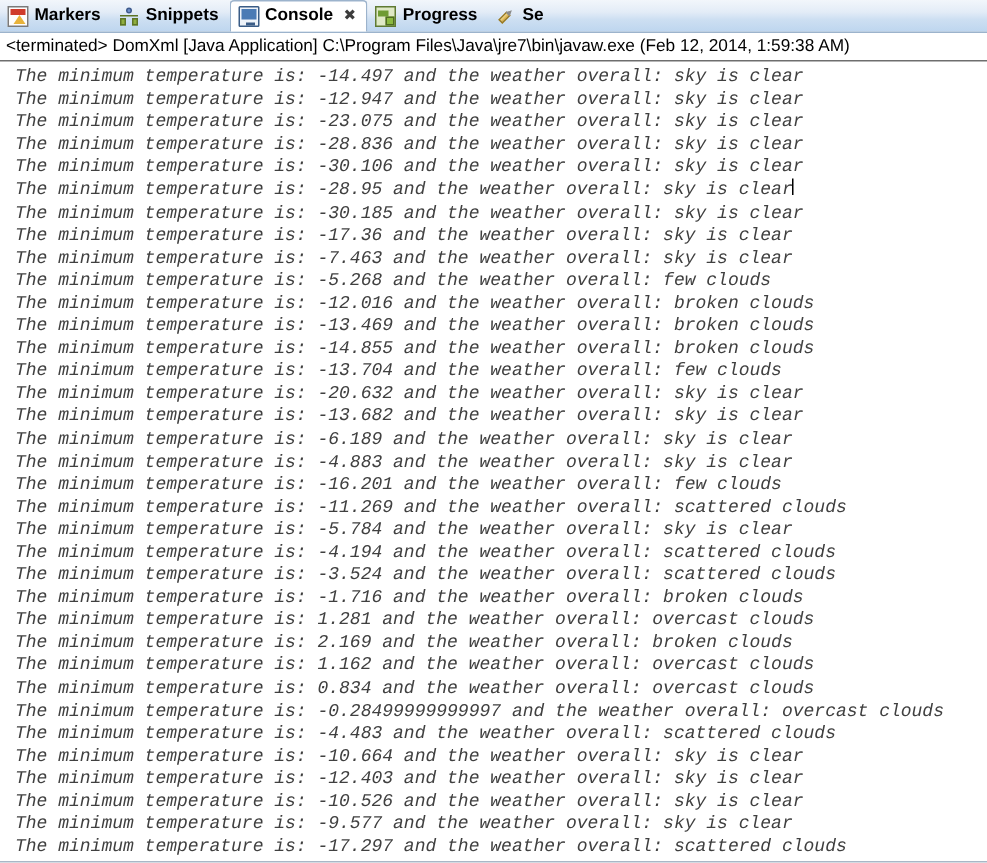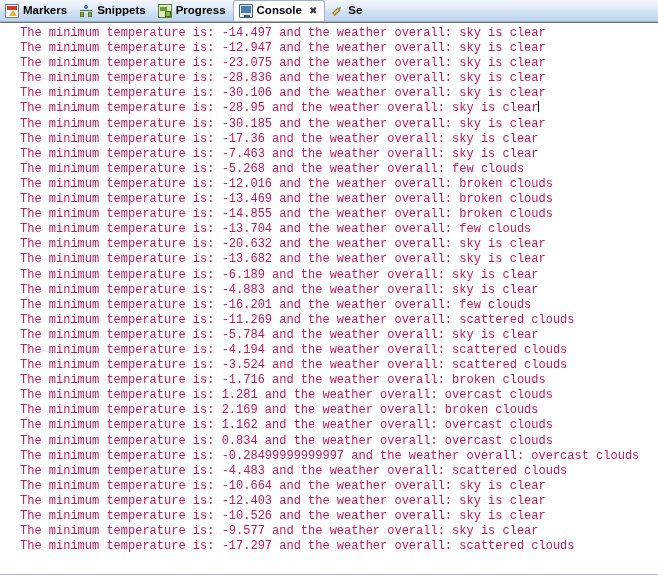--- a/index.html
+++ b/index.html
@@ -204,24 +204,25 @@
   }
   #console-sep {
     height: 1px;
     background: #6e6e6e;
     margin: 0;
   }
   #console-output {
     font-family: "Liberation Mono", monospace;
     font-size: 12px;
     line-height: 15.1px;
-    color: #be185d;
-    padding: 3px 0 0 20px;
+    color: #404040;
+    padding: 3px 0 0 10px;
     white-space: pre;
     position: relative;
+    font-style: italic;
   }
   .out-line {
     height: 15.1px;
     white-space: pre;
     position: relative;
   }
   .caret {
     display: inline-block;
     width: 1px;
     height: 11px;
@@ -244,32 +245,33 @@
       <span class="tab-icon ic-markers"></span>
       <span class="tab-label">Markers</span>
     </div>
     <div class="tab">
       <span class="tab-icon ic-servers">
         <i class="bar"></i>
         <i class="knob"></i>
       </span>
       <span class="tab-label">Snippets</span>
     </div>
-    <div class="tab">
-      <span class="tab-icon ic-progress"></span>
-      <span class="tab-label">Progress</span>
-    </div>
     <div class="tab active">
       <span class="tab-icon ic-console"></span>
       <span class="tab-label">Console</span>
       <span class="close-x">✖</span>
     </div>
     <div class="tab">
+      <span class="tab-icon ic-progress"></span>
+      <span class="tab-label">Progress</span>
+    </div>
+    <div class="tab">
       <span class="tab-icon ic-search"></span>
       <span class="tab-label">Se</span>
     </div>
   </div>
 
 <div id="console-panel">
+  <div id="terminated-line">&lt;terminated&gt; DomXml [Java Application] C:\Program Files\Java\jre7\bin\javaw.exe (Feb 12, 2014, 1:59:38 AM)</div>
   <div id="console-sep"></div>
   <div id="console-output"><div class="out-line"><span>The minimum temperature is: -14.497 and the weather overall: sky is clear</span></div><div class="out-line"><span>The minimum temperature is: -12.947 and the weather overall: sky is clear</span></div><div class="out-line"><span>The minimum temperature is: -23.075 and the weather overall: sky is clear</span></div><div class="out-line"><span>The minimum temperature is: -28.836 and the weather overall: sky is clear</span></div><div class="out-line"><span>The minimum temperature is: -30.106 and the weather overall: sky is clear</span></div><div class="out-line"><span>The minimum temperature is: -28.95 and the weather overall: sky is clear</span><span class="caret"></span></div><div class="out-line"><span>The minimum temperature is: -30.185 and the weather overall: sky is clear</span></div><div class="out-line"><span>The minimum temperature is: -17.36 and the weather overall: sky is clear</span></div><div class="out-line"><span>The minimum temperature is: -7.463 and the weather overall: sky is clear</span></div><div class="out-line"><span>The minimum temperature is: -5.268 and the weather overall: few clouds</span></div><div class="out-line"><span>The minimum temperature is: -12.016 and the weather overall: broken clouds</span></div><div class="out-line"><span>The minimum temperature is: -13.469 and the weather overall: broken clouds</span></div><div class="out-line"><span>The minimum temperature is: -14.855 and the weather overall: broken clouds</span></div><div class="out-line"><span>The minimum temperature is: -13.704 and the weather overall: few clouds</span></div><div class="out-line"><span>The minimum temperature is: -20.632 and the weather overall: sky is clear</span></div><div class="out-line"><span>The minimum temperature is: -13.682 and the weather overall: sky is clear</span></div><div class="out-line"><span>The minimum temperature is: -6.189 and the weather overall: sky is clear</span></div><div class="out-line"><span>The minimum temperature is: -4.883 and the weather overall: sky is clear</span></div><div class="out-line"><span>The minimum temperature is: -16.201 and the weather overall: few clouds</span></div><div class="out-line"><span>The minimum temperature is: -11.269 and the weather overall: scattered clouds</span></div><div class="out-line"><span>The minimum temperature is: -5.784 and the weather overall: sky is clear</span></div><div class="out-line"><span>The minimum temperature is: -4.194 and the weather overall: scattered clouds</span></div><div class="out-line"><span>The minimum temperature is: -3.524 and the weather overall: scattered clouds</span></div><div class="out-line"><span>The minimum temperature is: -1.716 and the weather overall: broken clouds</span></div><div class="out-line"><span>The minimum temperature is: 1.281 and the weather overall: overcast clouds</span></div><div class="out-line"><span>The minimum temperature is: 2.169 and the weather overall: broken clouds</span></div><div class="out-line"><span>The minimum temperature is: 1.162 and the weather overall: overcast clouds</span></div><div class="out-line"><span>The minimum temperature is: 0.834 and the weather overall: overcast clouds</span></div><div class="out-line"><span>The minimum temperature is: -0.28499999999997 and the weather overall: overcast clouds</span></div><div class="out-line"><span>The minimum temperature is: -4.483 and the weather overall: scattered clouds</span></div><div class="out-line"><span>The minimum temperature is: -10.664 and the weather overall: sky is clear</span></div><div class="out-line"><span>The minimum temperature is: -12.403 and the weather overall: sky is clear</span></div><div class="out-line"><span>The minimum temperature is: -10.526 and the weather overall: sky is clear</span></div><div class="out-line"><span>The minimum temperature is: -9.577 and the weather overall: sky is clear</span></div><div class="out-line"><span>The minimum temperature is: -17.297 and the weather overall: scattered clouds</span></div></div>
   <div id="bottom-rule"></div>
 </div>
 
 </body></html>

